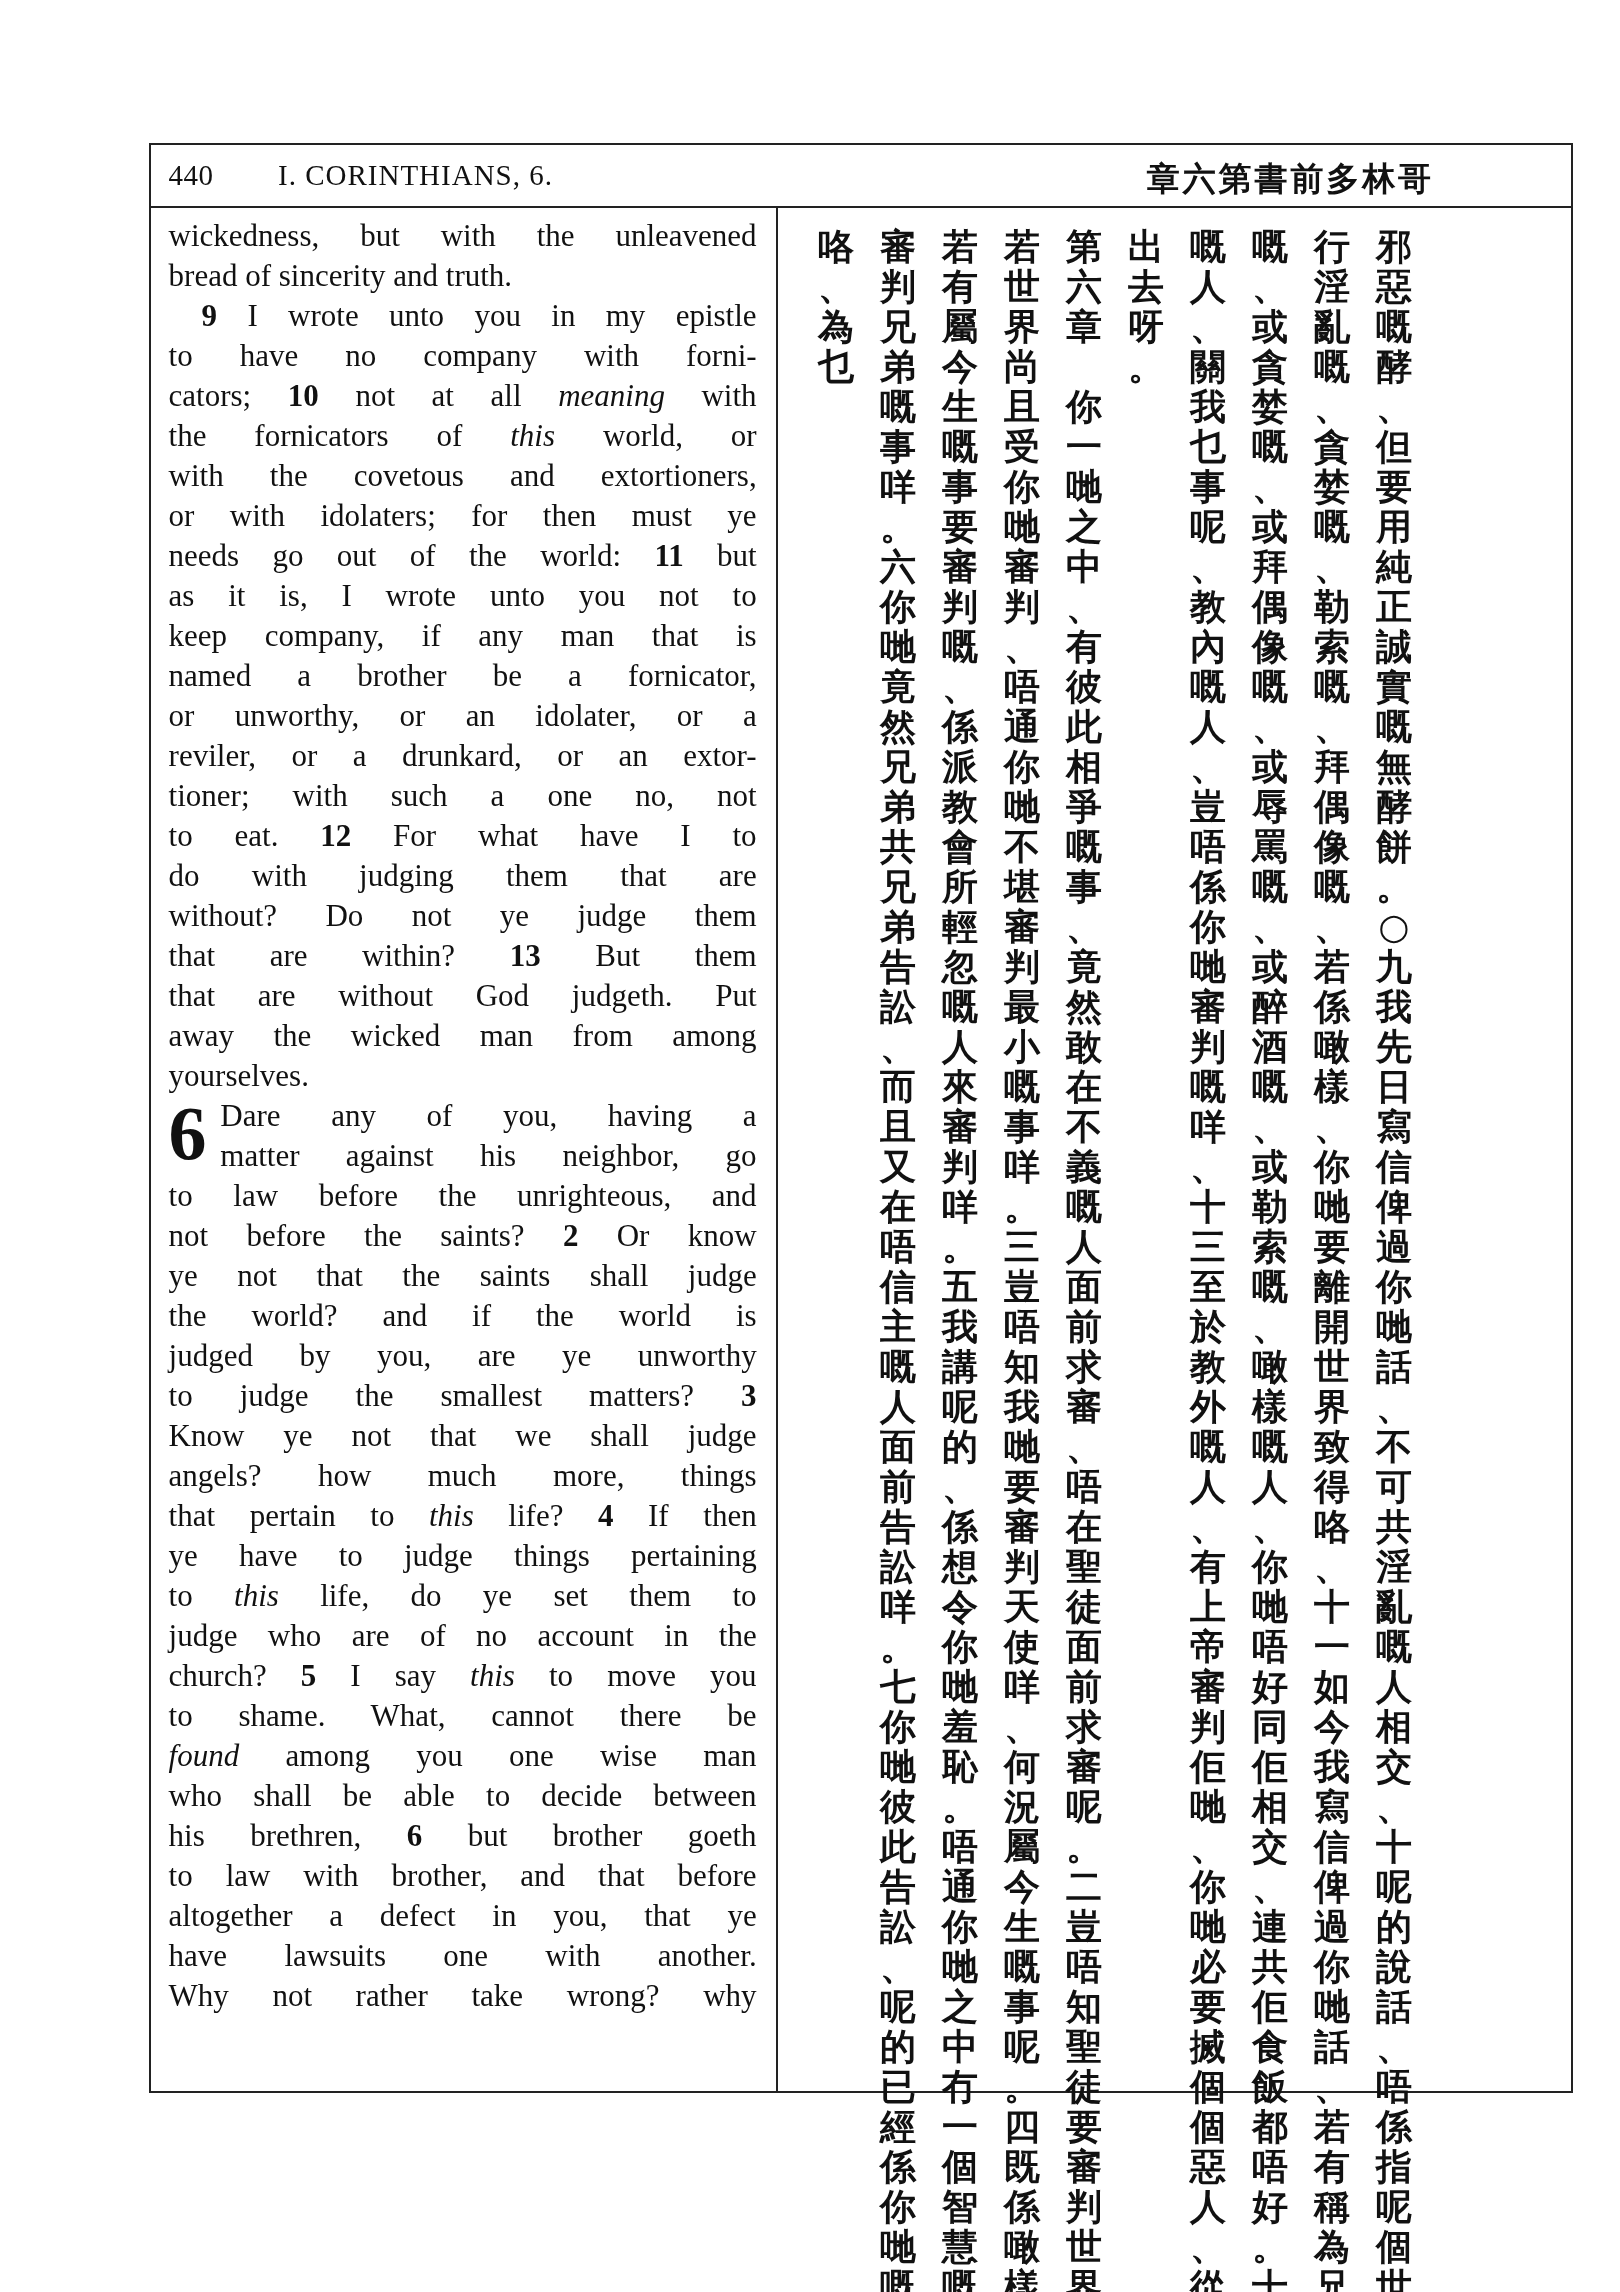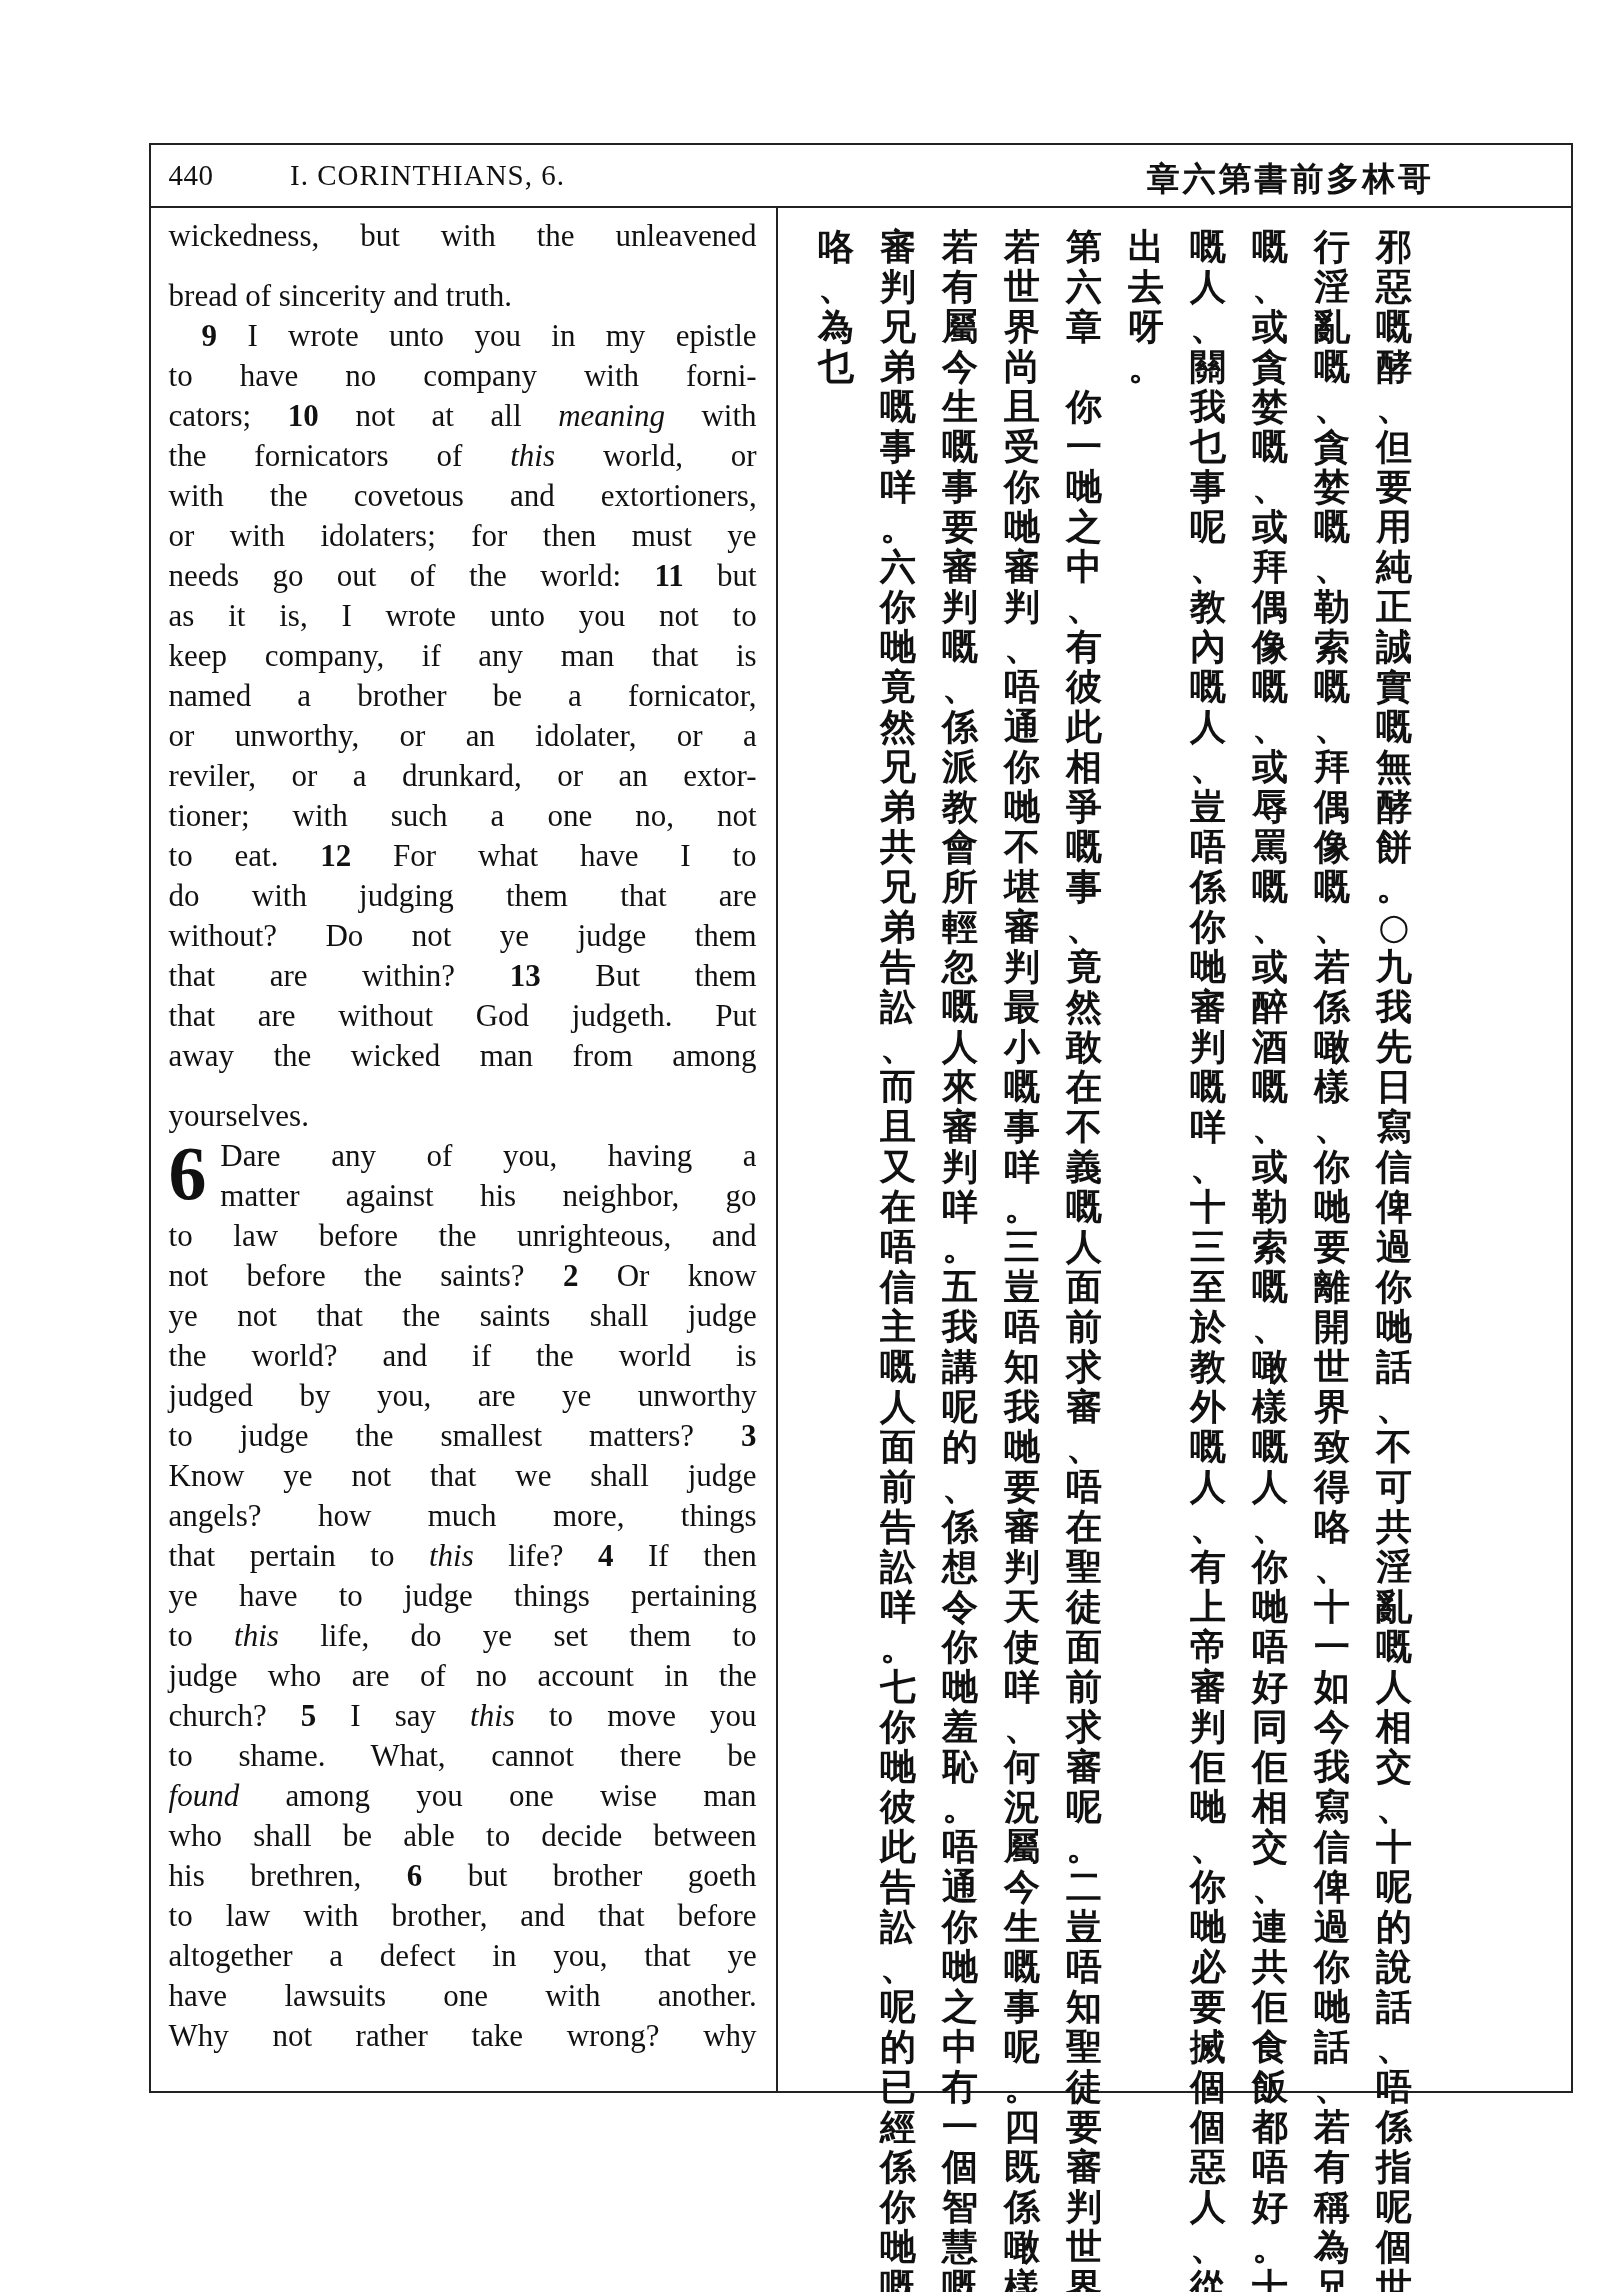--- a/index.html
+++ b/index.html
@@ -3,28 +3,28 @@
 <meta charset="utf-8">
 <style>
   html, body { margin: 0; padding: 0; background: #ffffff; }
   body { width: 1620px; height: 2293px; position: relative; overflow: hidden;
          font-family: "Liberation Serif", "DejaVu Serif", serif; color: #111; }
   .frame { position: absolute; left: 149px; top: 143px; width: 1424px; height: 1950px;
            border: 2.9px solid #222; box-sizing: border-box; }
   .header { position: absolute; left: 0; top: 0; right: 0; height: 61px;
             border-bottom: 2.9px solid #222; }
   .page-num { position: absolute; left: 17.6px; top: 13.7px; font-size: 29px; letter-spacing: 0.5px; }
-  .run-title { position: absolute; left: 127px; top: 13.7px; font-size: 29px; letter-spacing: 1px; margin-left: 12px; }
+  .run-title { position: absolute; left: 127px; top: 13.7px; font-size: 29px; letter-spacing: 1px; }
   .cn-title { position: absolute; right: 137px; top: 11.8px; font-size: 33px; font-weight: bold;
               font-family: "DejaVu Sans", sans-serif; letter-spacing: 2.9px; }
   .divider { position: absolute; left: 625px; top: 61px; bottom: 0; border-left: 2.9px solid #222; }
   .english { position: absolute; left: 17.6px; top: 71px; width: 588px; font-size: 31px;
              line-height: 40px; text-align: justify; }
   .english .line { display: block; text-align: justify; text-align-last: justify; white-space: nowrap; }
-  .english .line.last { text-align-last: left; margin-top: 20px; }
+  .english .line.last { text-align-last: left; }
   .english .indent { padding-left: 33px; }
   .vn { font-weight: bold; }
   .it { font-style: italic; }
   .chapnum { float: left; font-size: 76px; font-weight: bold; line-height: 67px; margin: 3.9px 13.7px 0 0; }
   .chinese { position: absolute; left: 647px; top: 82px; width: 627px; height: 1843px;
              display: flex; flex-direction: row-reverse; gap: 0; }
   .cn-col { width: 62px; font-size: 36px; line-height: 40px; text-align: center;
             font-family: "DejaVu Sans", sans-serif; font-weight: bold; display: flex; flex-direction: column; }
   .cn-col span.ch { display: block; height: 40px; }
 </style>

